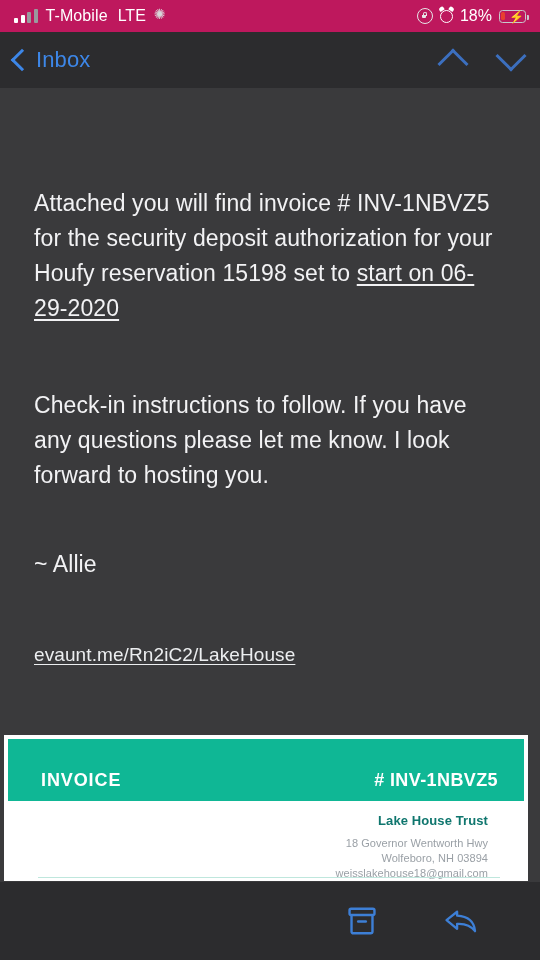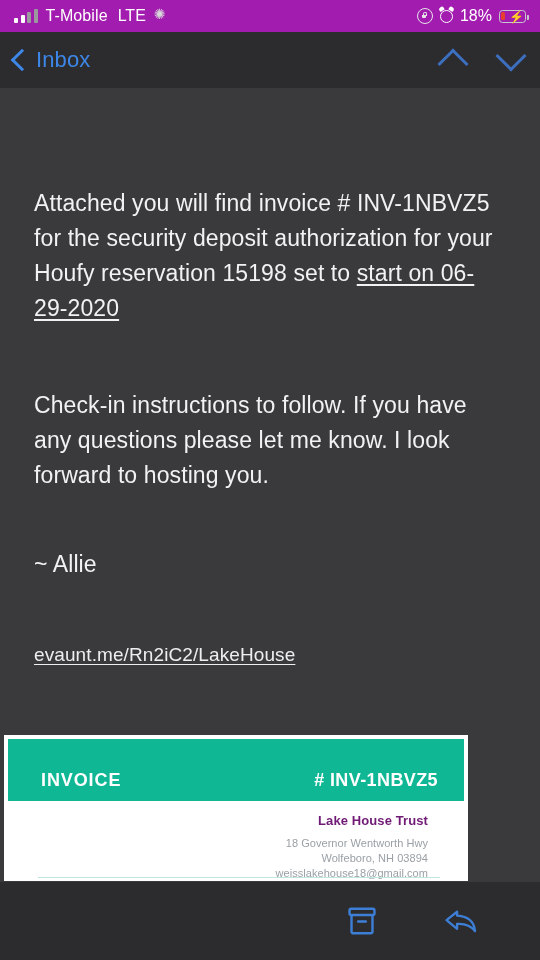--- a/index.html
+++ b/index.html
@@ -18,21 +18,21 @@
     overflow: hidden;
     background: #3a3a3c;
   }
 
   
   .statusbar {
     position: absolute;
     top: 0; left: 0;
     width: 540px;
     height: 32px;
-    background: #a21caf;
+    background: #be185d;
     color: #ffffff;
     display: flex;
     align-items: center;
     font-size: 17px;
     box-sizing: border-box;
     padding: 0 14px;
   }
   .status-left {
     display: flex;
     align-items: center;
@@ -233,21 +233,21 @@
     text-decoration: underline;
     text-underline-offset: 3px;
     cursor: pointer;
   }
 
   
   .invoice-card {
     position: absolute;
     left: 4px;
     top: 735px;
-    width: 464px;
+    width: 524px;
     height: 147px;
     background: #ffffff;
     box-sizing: border-box;
     padding: 4px 4px 0 4px;
     overflow: hidden;
   }
   .inv-band {
     background: #0fb795;
     height: 62px;
     display: flex;
@@ -268,21 +268,21 @@
     font-size: 18px;
     letter-spacing: .4px;
   }
   .inv-body {
     padding: 12px 36px 0 0;
     text-align: right;
   }
   .inv-company {
     font-size: 13px;
     font-weight: bold;
-    color: #701a75;
+    color: #0f766e;
     letter-spacing: .1px;
     margin-bottom: 8px;
   }
   .inv-line {
     font-size: 11px;
     color: #9aa0a6;
     line-height: 15px;
     letter-spacing: .05px;
   }
   .inv-rule {

